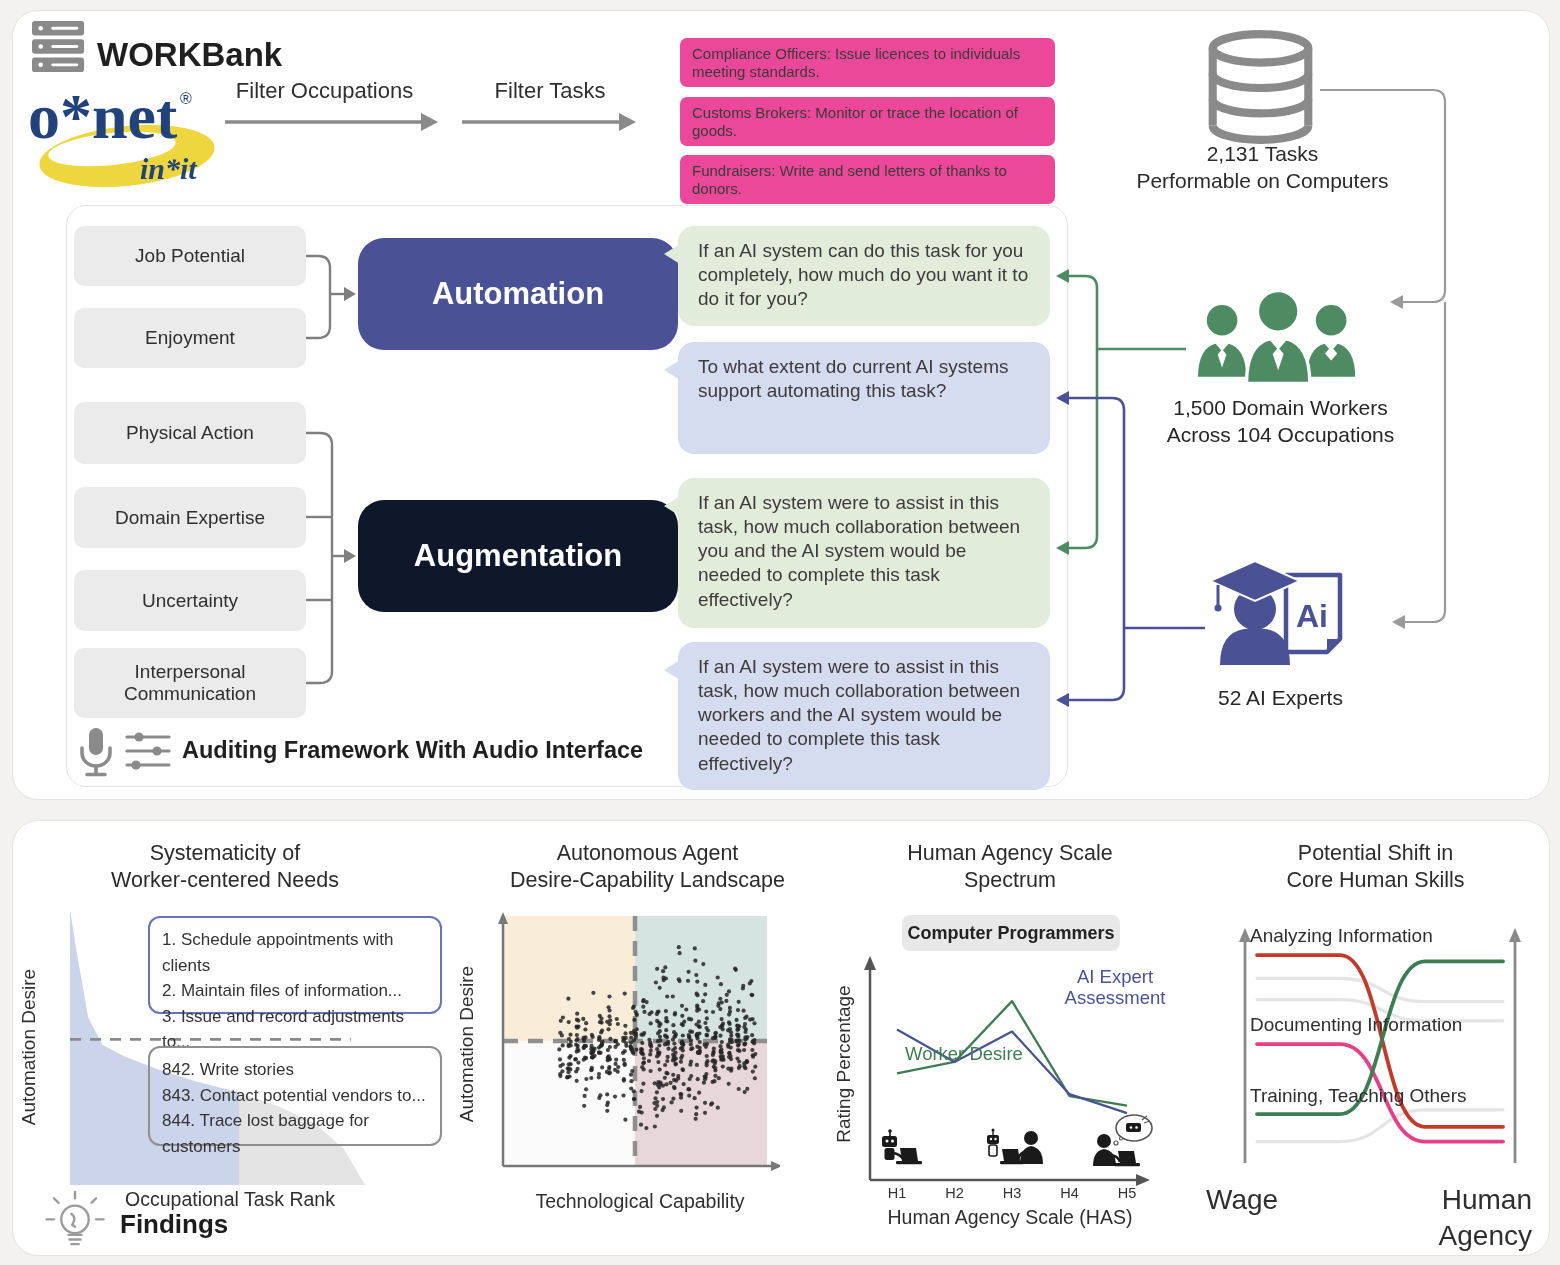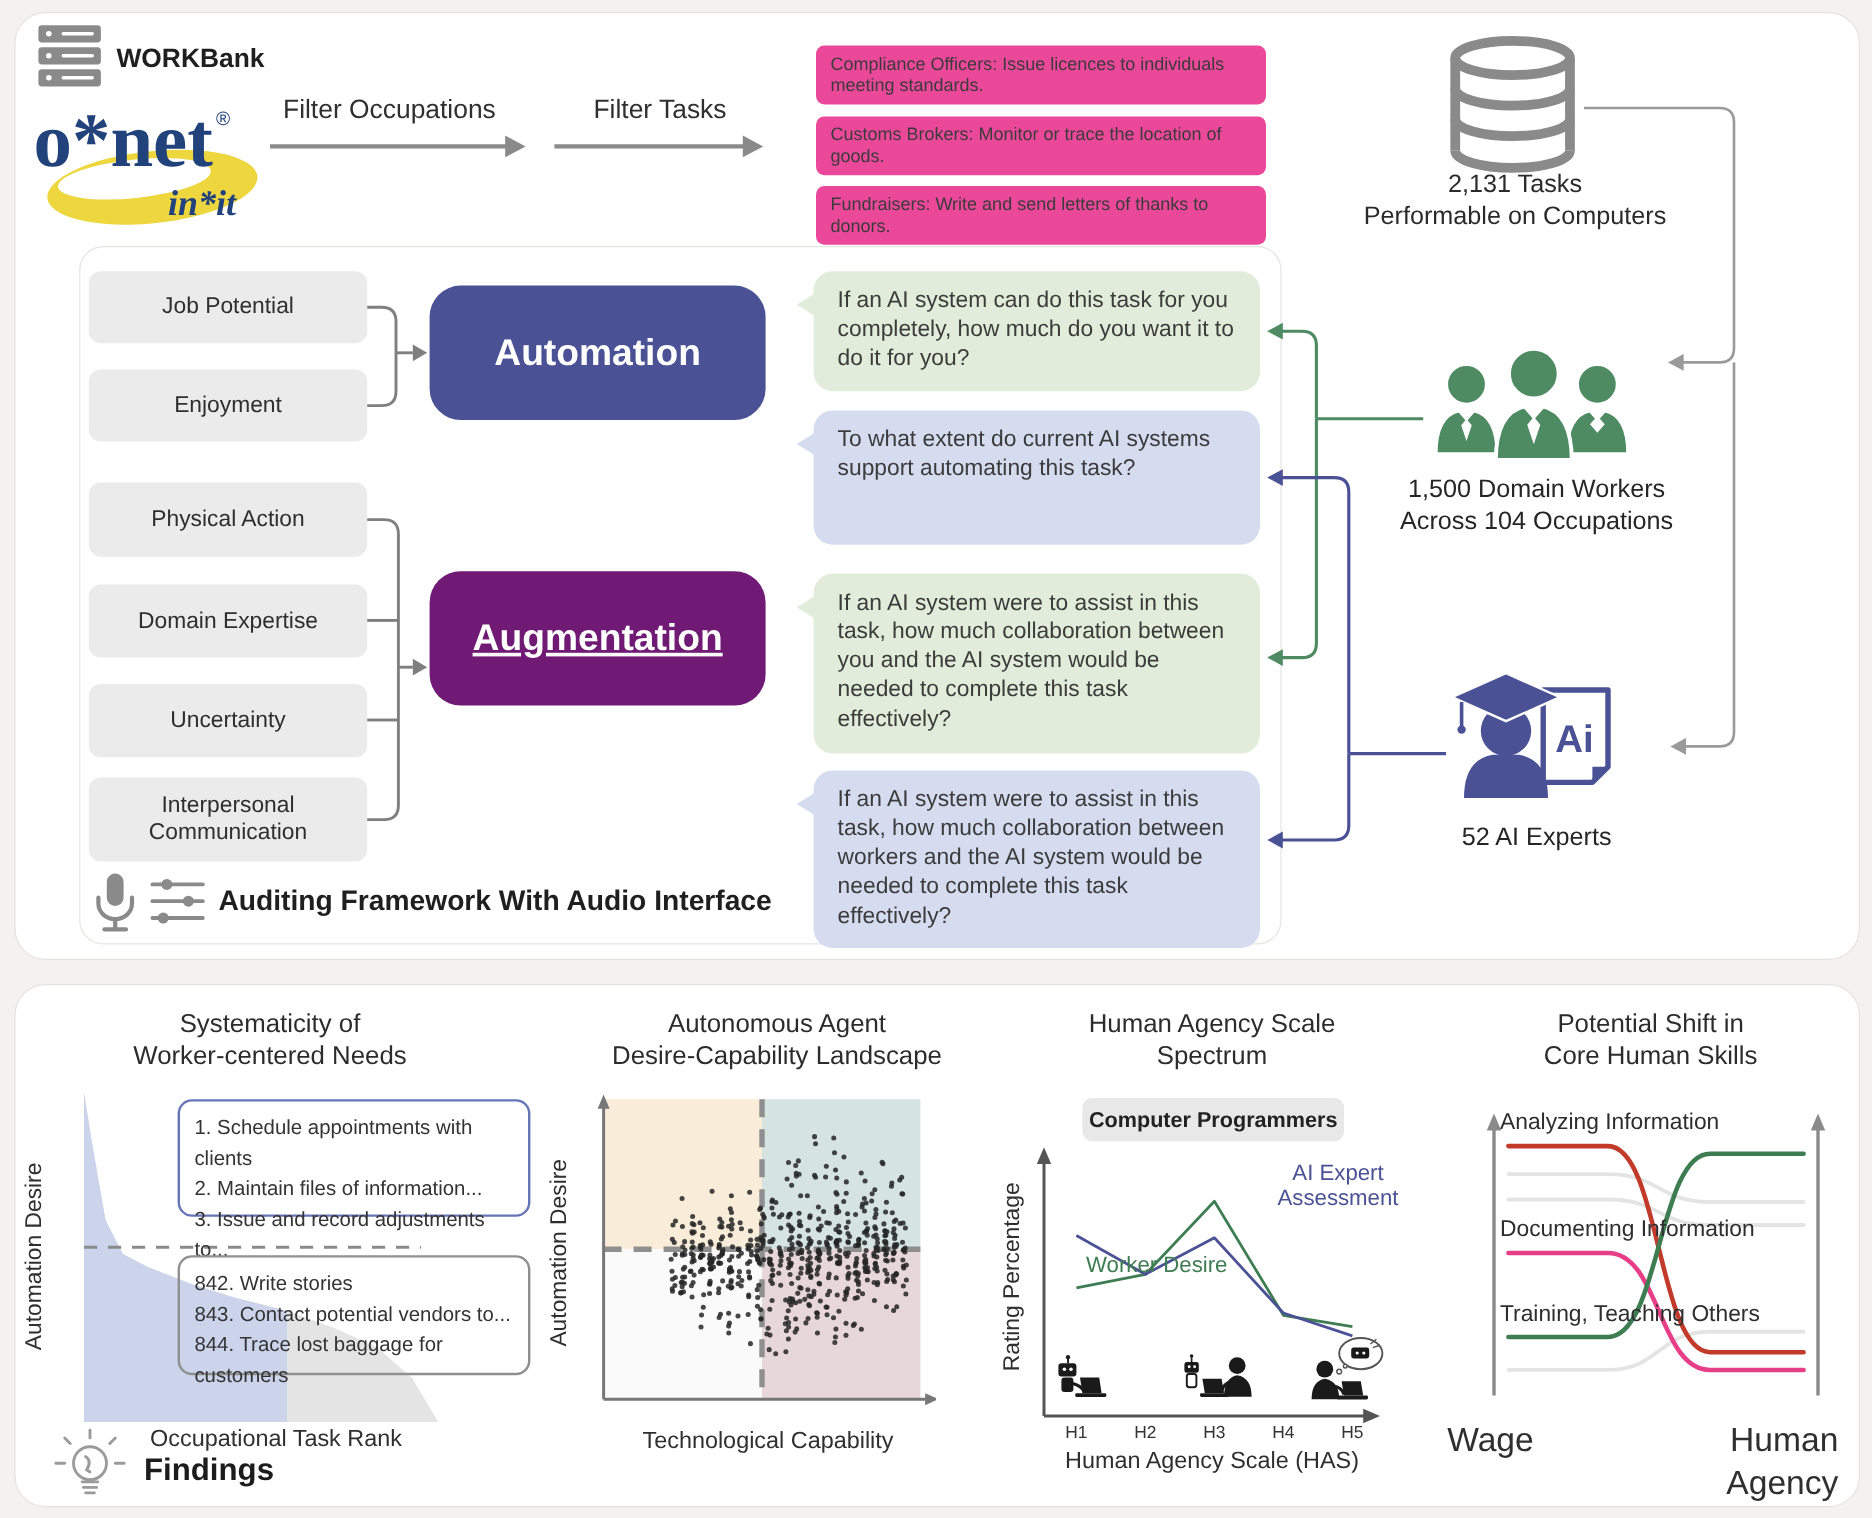--- a/index.html
+++ b/index.html
@@ -1,29 +1,29 @@
 <!DOCTYPE html>
 <html><head>
 <meta charset="utf-8">
 <style>
   html,body{margin:0;padding:0;background:#f3f2f0;font-family:"Liberation Sans","DejaVu Sans",sans-serif;color:#2f2f2f;}
   .canvas{position:relative;width:1560px;height:1265px;overflow:hidden;}
   .panel{position:absolute;background:#ffffff;border:1.5px solid #e5e3e0;border-radius:26px;}
   .abs{position:absolute;}
   .ctr{text-align:center;}
   .overlay{position:absolute;left:0;top:0;width:1560px;height:1265px;pointer-events:none;z-index:6;}
-  .titlebig{font-weight:bold;font-size:22px;color:#1f1f1f;}
+  .titlebig{font-weight:bold;font-size:33px;color:#1f1f1f;}
   .flowlabel{font-size:22px;color:#2f2f2f;text-align:center;}
   .taskbox{position:absolute;left:680px;width:375px;background:#ec4899;border-radius:7px;padding:7px 12px;font-size:15px;line-height:1.18;color:#3b3b3b;box-sizing:border-box;}
   .dbtext{font-size:21px;line-height:1.3;color:#2a2a2a;text-align:center;}
   .frame{position:absolute;left:66px;top:205px;width:1000px;height:580px;border:1.5px solid #e7e5e2;border-radius:20px;background:#fff;}
   .attr{position:absolute;left:74px;width:232px;background:#ebebeb;border-radius:10px;display:flex;align-items:center;justify-content:center;font-size:19px;color:#2f2f2f;text-align:center;line-height:1.15;z-index:2;}
-  .bigbtn{position:absolute;left:358px;width:280px;height:112px;border-radius:26px;display:flex;align-items:center;justify-content:center;color:#fff;font-weight:bold;font-size:31px;z-index:2;}
+  .bigbtn{position:absolute;left:358px;width:320px;height:112px;border-radius:26px;display:flex;align-items:center;justify-content:center;color:#fff;font-weight:bold;font-size:31px;z-index:2;}
   .automation{background:#4a5295;top:238px;}
-  .augmentation{background:#701a75;top:476px;text-decoration:underline;}
+  .augmentation{background:#0f172a;top:500px;}
   .bubble{position:absolute;left:678px;width:372px;border-radius:16px;padding:13px 20px;font-size:19px;line-height:1.27;color:#3c3c3c;box-sizing:border-box;z-index:2;}
   .bubble:before{content:"";position:absolute;left:-14px;top:18px;border-style:solid;border-width:10px 16px 10px 0;}
   .bgreen{background:#e1edda;}
   .bgreen:before{border-color:transparent #e1edda transparent transparent;}
   .bblue{background:#d6dcf0;}
   .bblue:before{border-color:transparent #d6dcf0 transparent transparent;}
   .sidecap{font-size:21px;line-height:1.3;color:#262626;text-align:center;}
   .audit-label{font-weight:bold;font-size:23.5px;color:#1f1f1f;}
   .ptitle{font-size:21.5px;line-height:1.24;color:#2c2c2c;text-align:center;}
   .vlabel{position:absolute;width:220px;height:24px;font-size:19px;color:#2f2f2f;text-align:center;transform:rotate(-90deg);}

